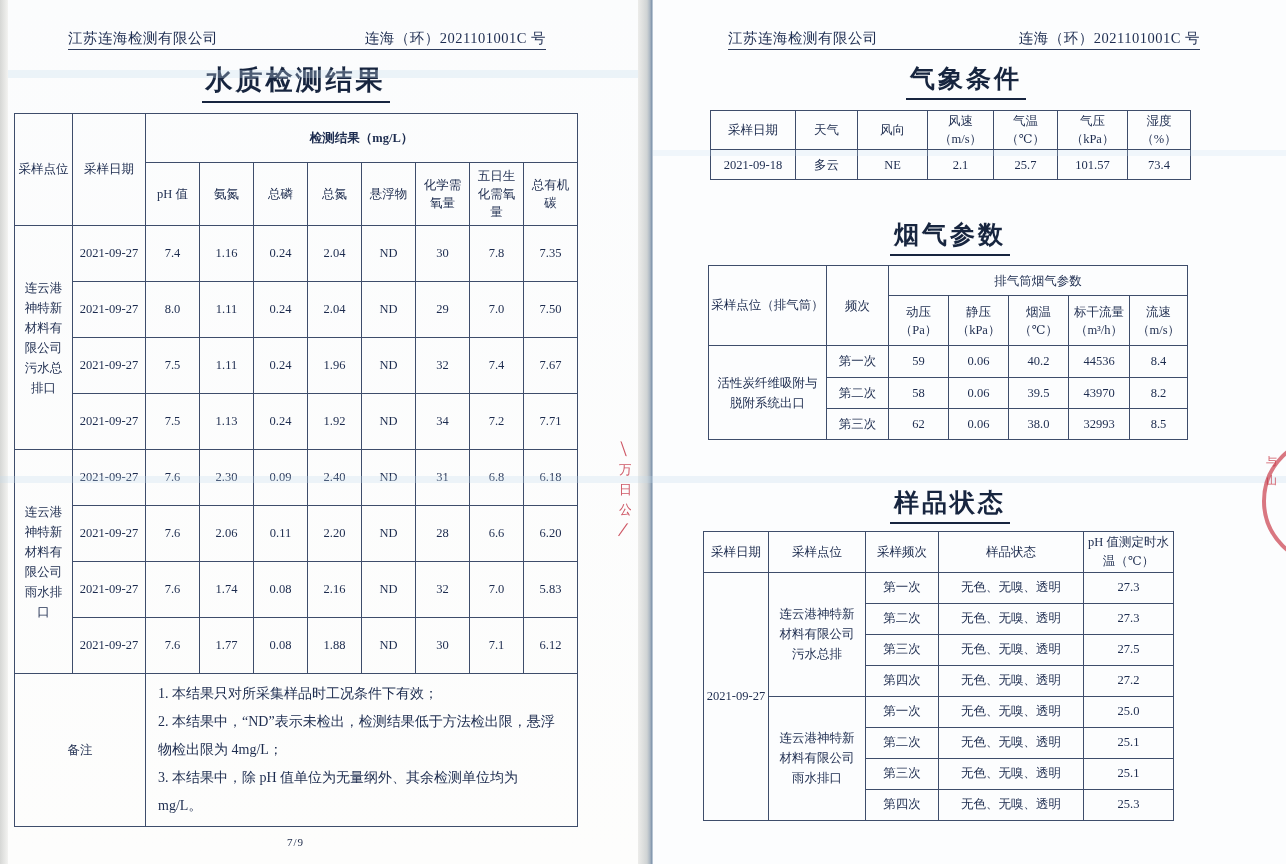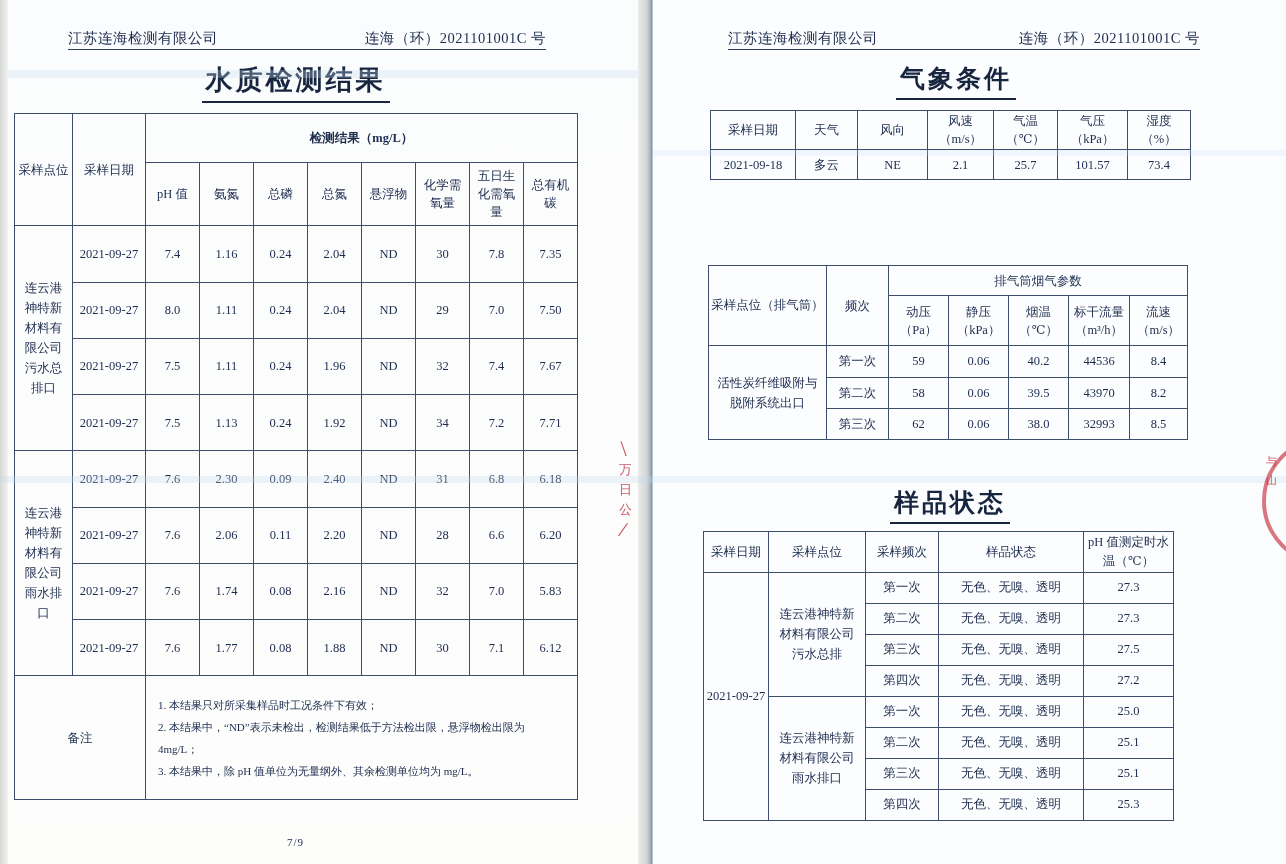--- a/index.html
+++ b/index.html
@@ -42,21 +42,21 @@
     border:1.5px solid #3e4d6b; text-align:center; vertical-align:middle;
     font-size:12.5px; color:#1c2b4e; padding:1px 2px; line-height:1.45; overflow:hidden;
   }
 
   
   .water-table { left:6px; top:113px; width:563px; height:687px; }
   .water-table tr.wt-h1 { height:49px; }
   .water-table tr.wt-h2 { height:63px; }
   .water-table tr.wt-dr { height:56px; }
   .water-table tr.wt-rem { height:123px; }
-  .remark-cell { text-align:left; padding:6px 12px; line-height:2.0; font-size:11px; }
+  .remark-cell { text-align:left; padding:6px 12px; line-height:2.0; font-size:14px; }
   .point-cell { line-height:1.6; padding:0 5px; }
   .page-footer { position:absolute; top:836px; text-align:center; font-size:11px; color:#222f4e; letter-spacing:1px; }
   .page-left  .page-footer { left:6px;  width:563px; }
   .page-right .page-footer { left:50px; width:470px; }
 
   
   .weather-table { left:57px; top:110px; width:480px; height:62px; }
   .weather-table tr.wh-h { height:32px; }
   .weather-table tr.wh-d { height:30px; }
 
@@ -238,21 +238,21 @@
   </div>
 
   <div class="page-divider"></div>
 
   <div class="page page-right">
     <div class="page-header">
       <span>江苏连海检测有限公司</span>
       <span>连海（环）2021101001C 号</span>
     </div>
 
-    <div class="doc-title" style="left:56px; top:62px; width:494px; font-size:25px;">
+    <div class="doc-title" style="left:66px; top:62px; width:494px; font-size:25px;">
       <span>气象条件</span>
     </div>
     <table class="weather-table">
       <colgroup>
         <col style="width:85px">
           <col style="width:62px">
           <col style="width:70px">
           <col style="width:66px">
         <col style="width:64px">
           <col style="width:70px">
@@ -273,20 +273,23 @@
         <td>多云</td>
         <td>NE</td>
         <td>2.1</td>
         <td>25.7</td>
         <td>101.57</td>
         <td>73.4</td>
       </tr>
     </tbody>
       </table>
 
+    <div class="doc-title" style="left:50px; top:218px; width:494px; font-size:25px;">
+      <span>烟气参数</span>
+    </div>
     <table class="flue-table">
       <colgroup>
         <col style="width:118px">
           <col style="width:62px">
           <col style="width:60px">
           <col style="width:60px">
         <col style="width:60px">
           <col style="width:61px">
           <col style="width:58px">
       </colgroup>

